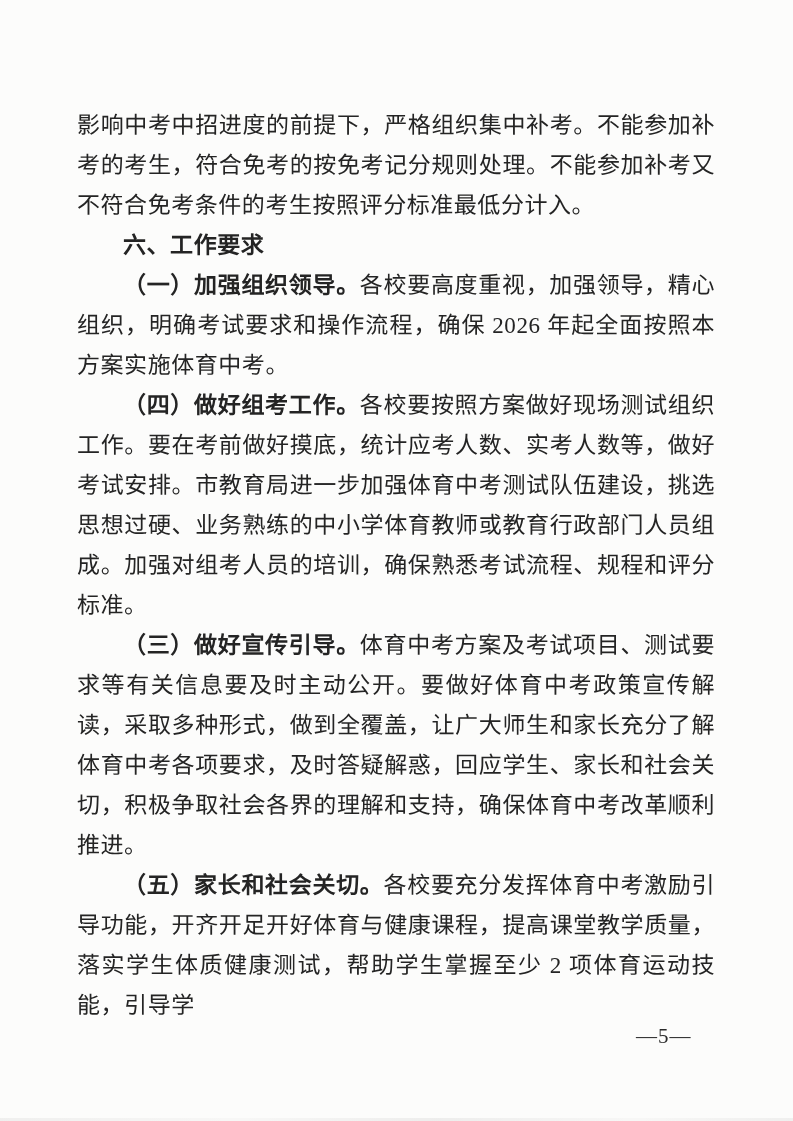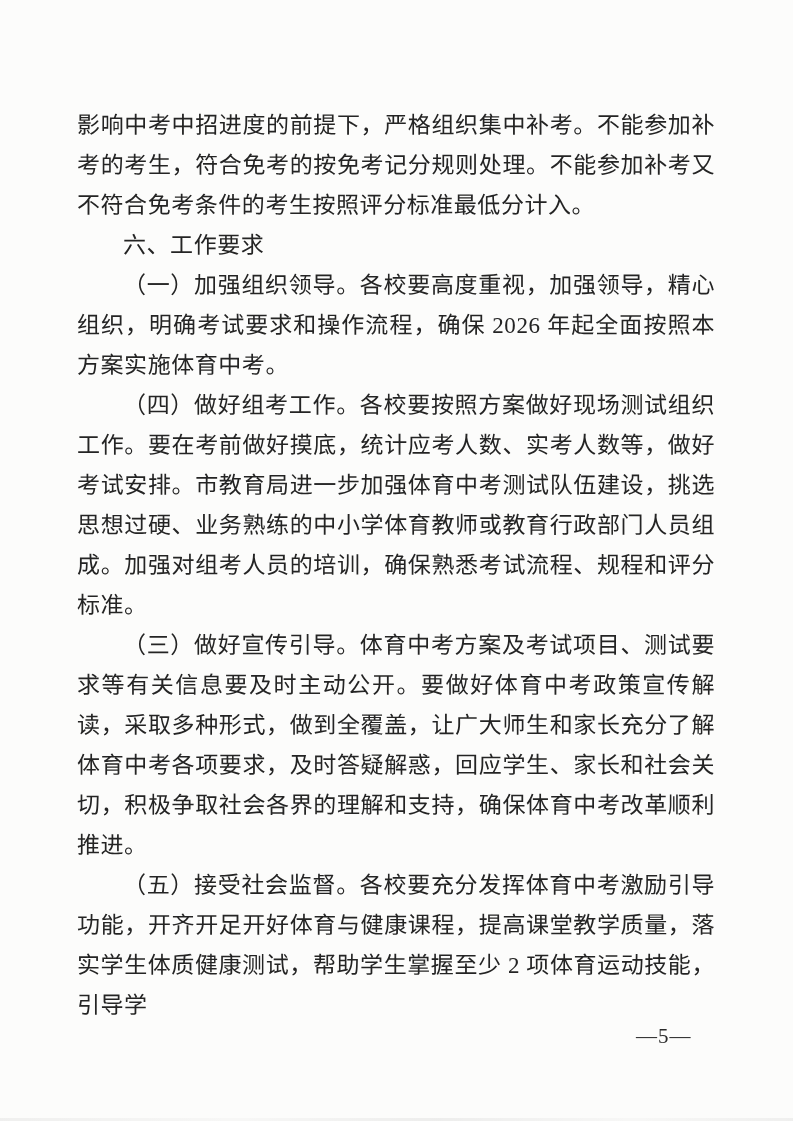--- a/index.html
+++ b/index.html
@@ -34,39 +34,39 @@
     letter-spacing: 0.55px;
     color: #242424;
     text-align: justify;
     text-justify: inter-ideograph;
   }
   p.para {
     margin: 0;
     padding: 0;
   }
   p.para.indent { text-indent: 2em; }
-  p.para.heading { font-weight: normal; }
-  .lead { font-weight: normal; }
+  p.para.heading { font-weight: bold; }
+  .lead { font-weight: bold; }
   .footer-pagenum {
     position: absolute;
     top: 1024px;
     left: 636px;
     font-size: 21px;
     letter-spacing: 1px;
     color: #2a2a2a;
     font-family: "Liberation Serif", "DejaVu Serif", serif;
   }
 </style>
 </head>
 <body>
 
 <div class="page">
   <div class="text-block">
       <p class="para body">影响中考中招进度的前提下，严格组织集中补考。不能参加补考的考生，符合免考的按免考记分规则处理。不能参加补考又不符合免考条件的考生按照评分标准最低分计入。</p>
       <p class="para heading indent">六、工作要求</p>
       <p class="para section indent"><span class="lead">（一）加强组织领导。</span>各校要高度重视，加强领导，精心组织，明确考试要求和操作流程，确保 2026 年起全面按照本方案实施体育中考。</p>
       <p class="para section indent"><span class="lead">（四）做好组考工作。</span>各校要按照方案做好现场测试组织工作。要在考前做好摸底，统计应考人数、实考人数等，做好考试安排。市教育局进一步加强体育中考测试队伍建设，挑选思想过硬、业务熟练的中小学体育教师或教育行政部门人员组成。加强对组考人员的培训，确保熟悉考试流程、规程和评分标准。</p>
       <p class="para section indent"><span class="lead">（三）做好宣传引导。</span>体育中考方案及考试项目、测试要求等有关信息要及时主动公开。要做好体育中考政策宣传解读，采取多种形式，做到全覆盖，让广大师生和家长充分了解体育中考各项要求，及时答疑解惑，回应学生、家长和社会关切，积极争取社会各界的理解和支持，确保体育中考改革顺利推进。</p>
-      <p class="para section indent"><span class="lead">（五）接受社会监督。</span>各校要充分发挥体育中考激励引导功能，开齐开足开好体育与健康课程，提高课堂教学质量，落实学生体质健康测试，帮助学生掌握至少 2 项体育运动技能，引导学</p>
+      <p class="para section indent"><span class="lead">（五）家长和社会关切。</span>各校要充分发挥体育中考激励引导功能，开齐开足开好体育与健康课程，提高课堂教学质量，落实学生体质健康测试，帮助学生掌握至少 2 项体育运动技能，引导学</p>
     </div>
   <div class="footer-pagenum">—5—</div>
   <div class="scan-edge"></div>
 </div>
 
 </body></html>

